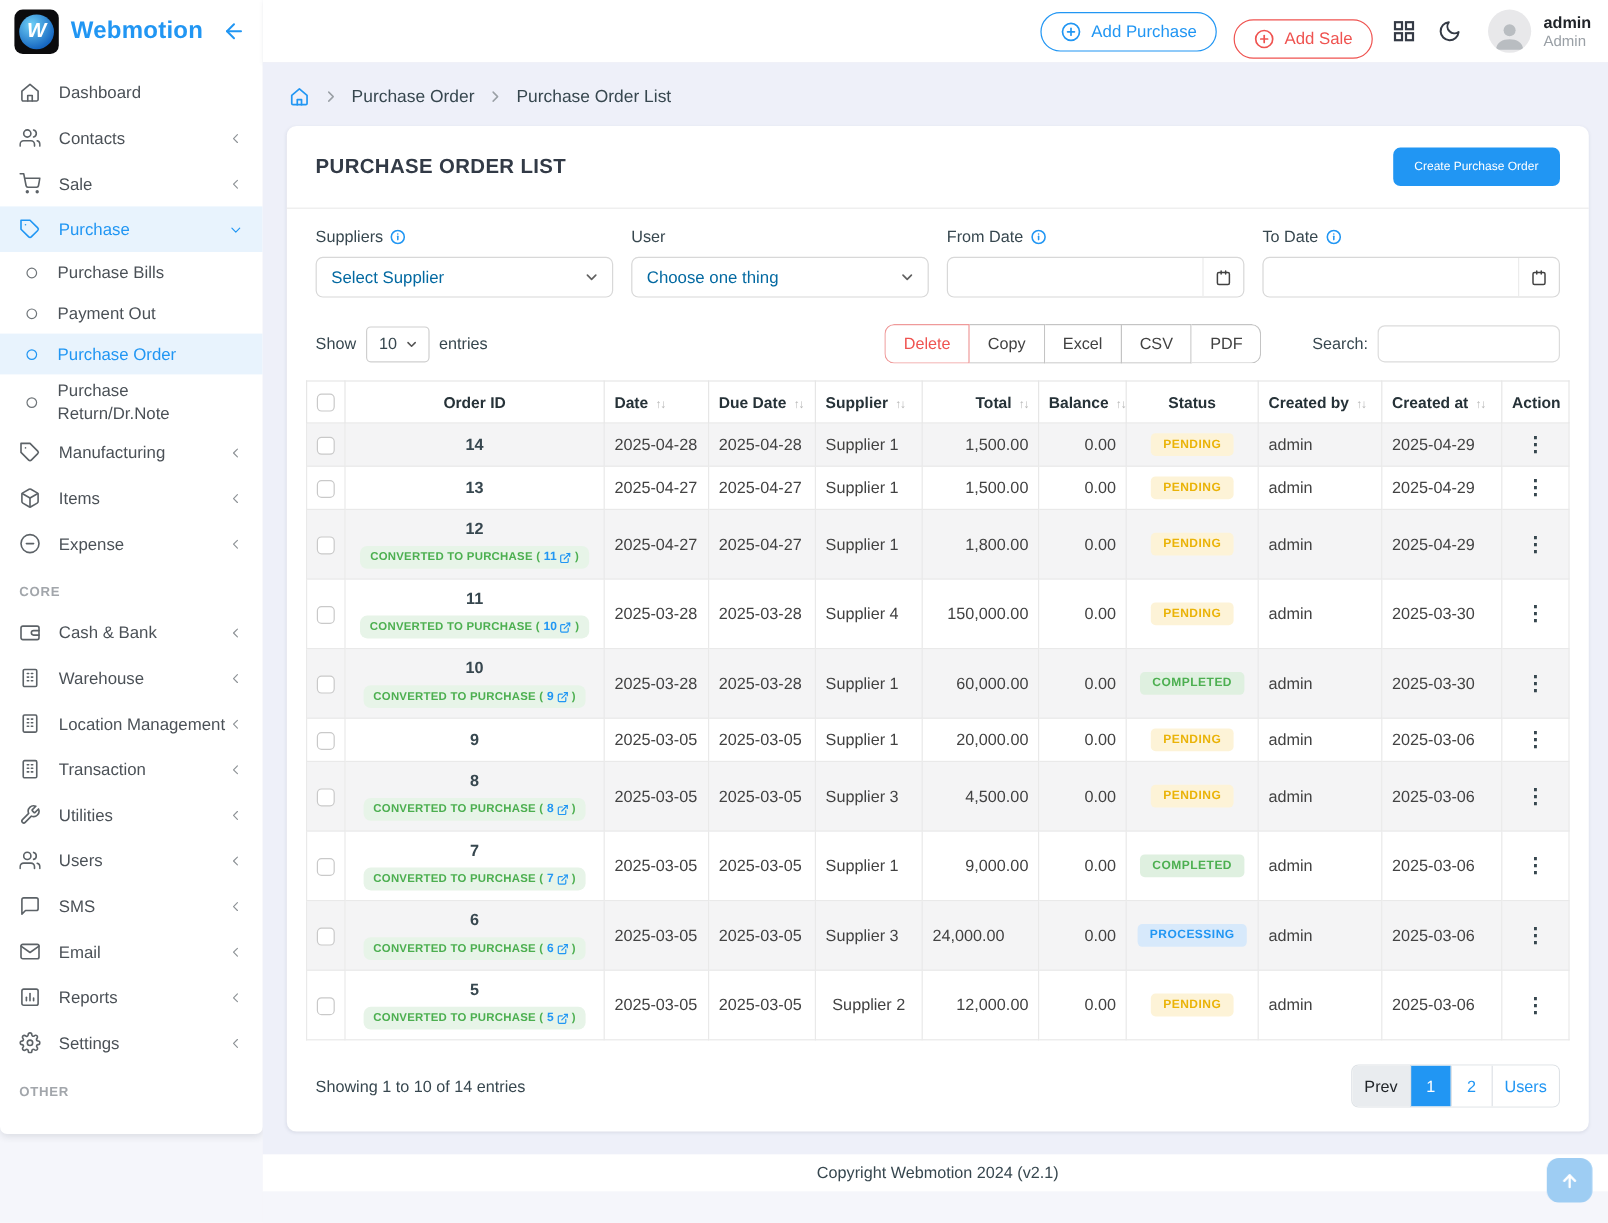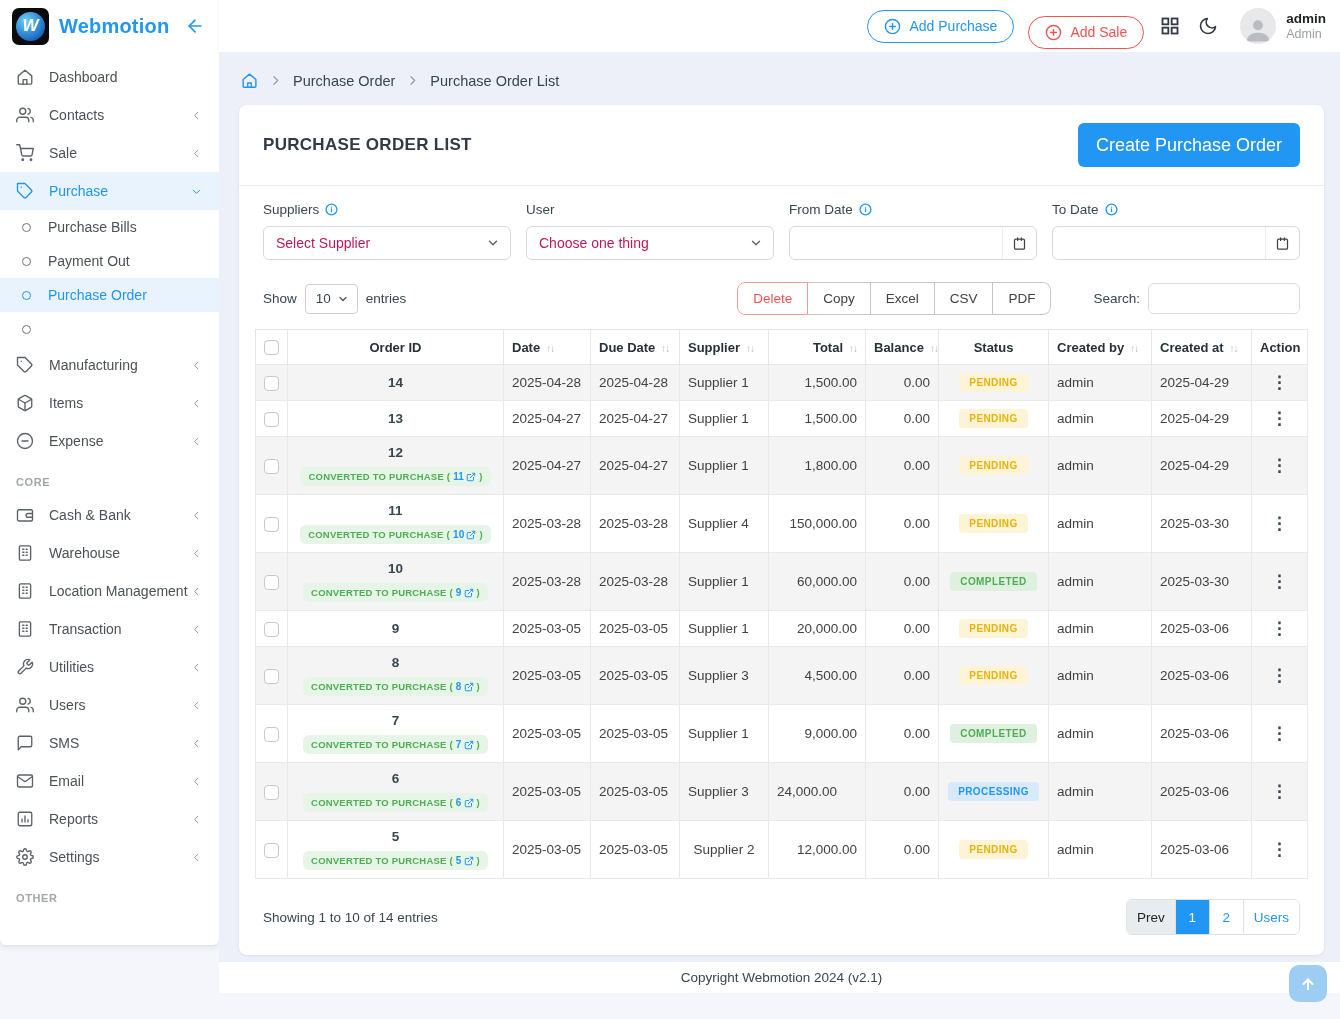--- a/index.html
+++ b/index.html
@@ -45,27 +45,27 @@
 
   
   .content { background:#eef0f9; height:910px; overflow:hidden; padding:16px 20px 0; }
   .breadcrumb { display:flex; align-items:center; gap:10px; font-size:14.5px; color:#37474f; padding:4px 2px 16px; }
   .crumb { cursor:pointer; }
   .crumb-sep { color:#9aa0a6; display:flex; }
 
   .card { background:#fff; border-radius:8px; box-shadow:0 1px 3px rgba(50,58,90,.1); padding-bottom:20px; }
   .card-head { display:flex; align-items:center; justify-content:space-between; padding:18px 24px; border-bottom:1px solid #ececec; }
   .card-title { font-size:17px; font-weight:700; color:#323a46; letter-spacing:.3px; }
-  .btn-primary { background:#2196f3; color:#fff; border:none; border-radius:6px; height:44px; padding:0 18px;
-                 font-size:18px; font-family:inherit; cursor:pointer; }
+  .btn-primary { background:#2196f3; color:#fff; border:none; border-radius:6px; height:32px; padding:0 18px;
+                 font-size:10px; font-family:inherit; cursor:pointer; }
 
   .filters { display:grid; grid-template-columns:repeat(4,1fr); gap:15px; padding:16px 24px 2px; }
   .flabel { font-size:13.5px; color:#37474f; display:flex; align-items:center; gap:6px; margin-bottom:9px; }
   .fctrl { height:34px; border:1px solid #d8d8d8; border-radius:6px; background:#fff; display:flex; align-items:center;
-           padding:0 0 0 12px; font-size:14px; color:#be185d; cursor:pointer; }
+           padding:0 0 0 12px; font-size:14px; color:#0369a1; cursor:pointer; }
   .fctrl .grow { flex:1; }
   .fctrl .tail { width:34px; height:100%; display:flex; align-items:center; justify-content:center; color:#616161; }
   .fctrl .tail.sep { border-left:1px solid #ececec; }
   .info-i { color:#2196f3; display:flex; }
 
   .controls { display:flex; align-items:center; padding:20px 24px 14px; font-size:13.5px; color:#37474f; }
   .show-select { display:inline-flex; align-items:center; gap:6px; border:1px solid #cfcfcf; border-radius:4px;
                  height:30px; padding:0 8px 0 10px; margin:0 8px; font-size:13.5px; color:#37474f; cursor:pointer; }
   .export-group { margin-left:auto; display:inline-flex; border-radius:8px; overflow:hidden; }
   .export-btn { height:33px; padding:0 15px; background:#fff; font-size:13.5px; font-family:inherit; color:#424242;
@@ -186,20 +186,21 @@
         <div class="nav-sub">
           <span class="dot"></span>
           <span>Payment Out</span>
         </div>
         <div class="nav-sub active">
           <span class="dot"></span>
           <span>Purchase Order</span>
         </div>
         <div class="nav-sub">
           <span class="dot"></span>
+          <span>Purchase Return/Dr.Note</span>
         </div>
         <div class="nav-item">
           <span class="nicon">
             <svg class="icon " width="18" height="18" viewBox="0 0 24 24" fill="none" stroke="currentColor" stroke-width="1.8" stroke-linecap="round" stroke-linejoin="round">
               <path d="M20.59 13.41l-7.17 7.17a2 2 0 0 1-2.83 0L2 12V2h10l8.59 8.59a2 2 0 0 1 0 2.82z"></path>
               <line x1="7" y1="7" x2="7.01" y2="7"></line>
             </svg>
           </span>
           <span style="white-space: nowrap;">Manufacturing</span>
           <span class="chev">

